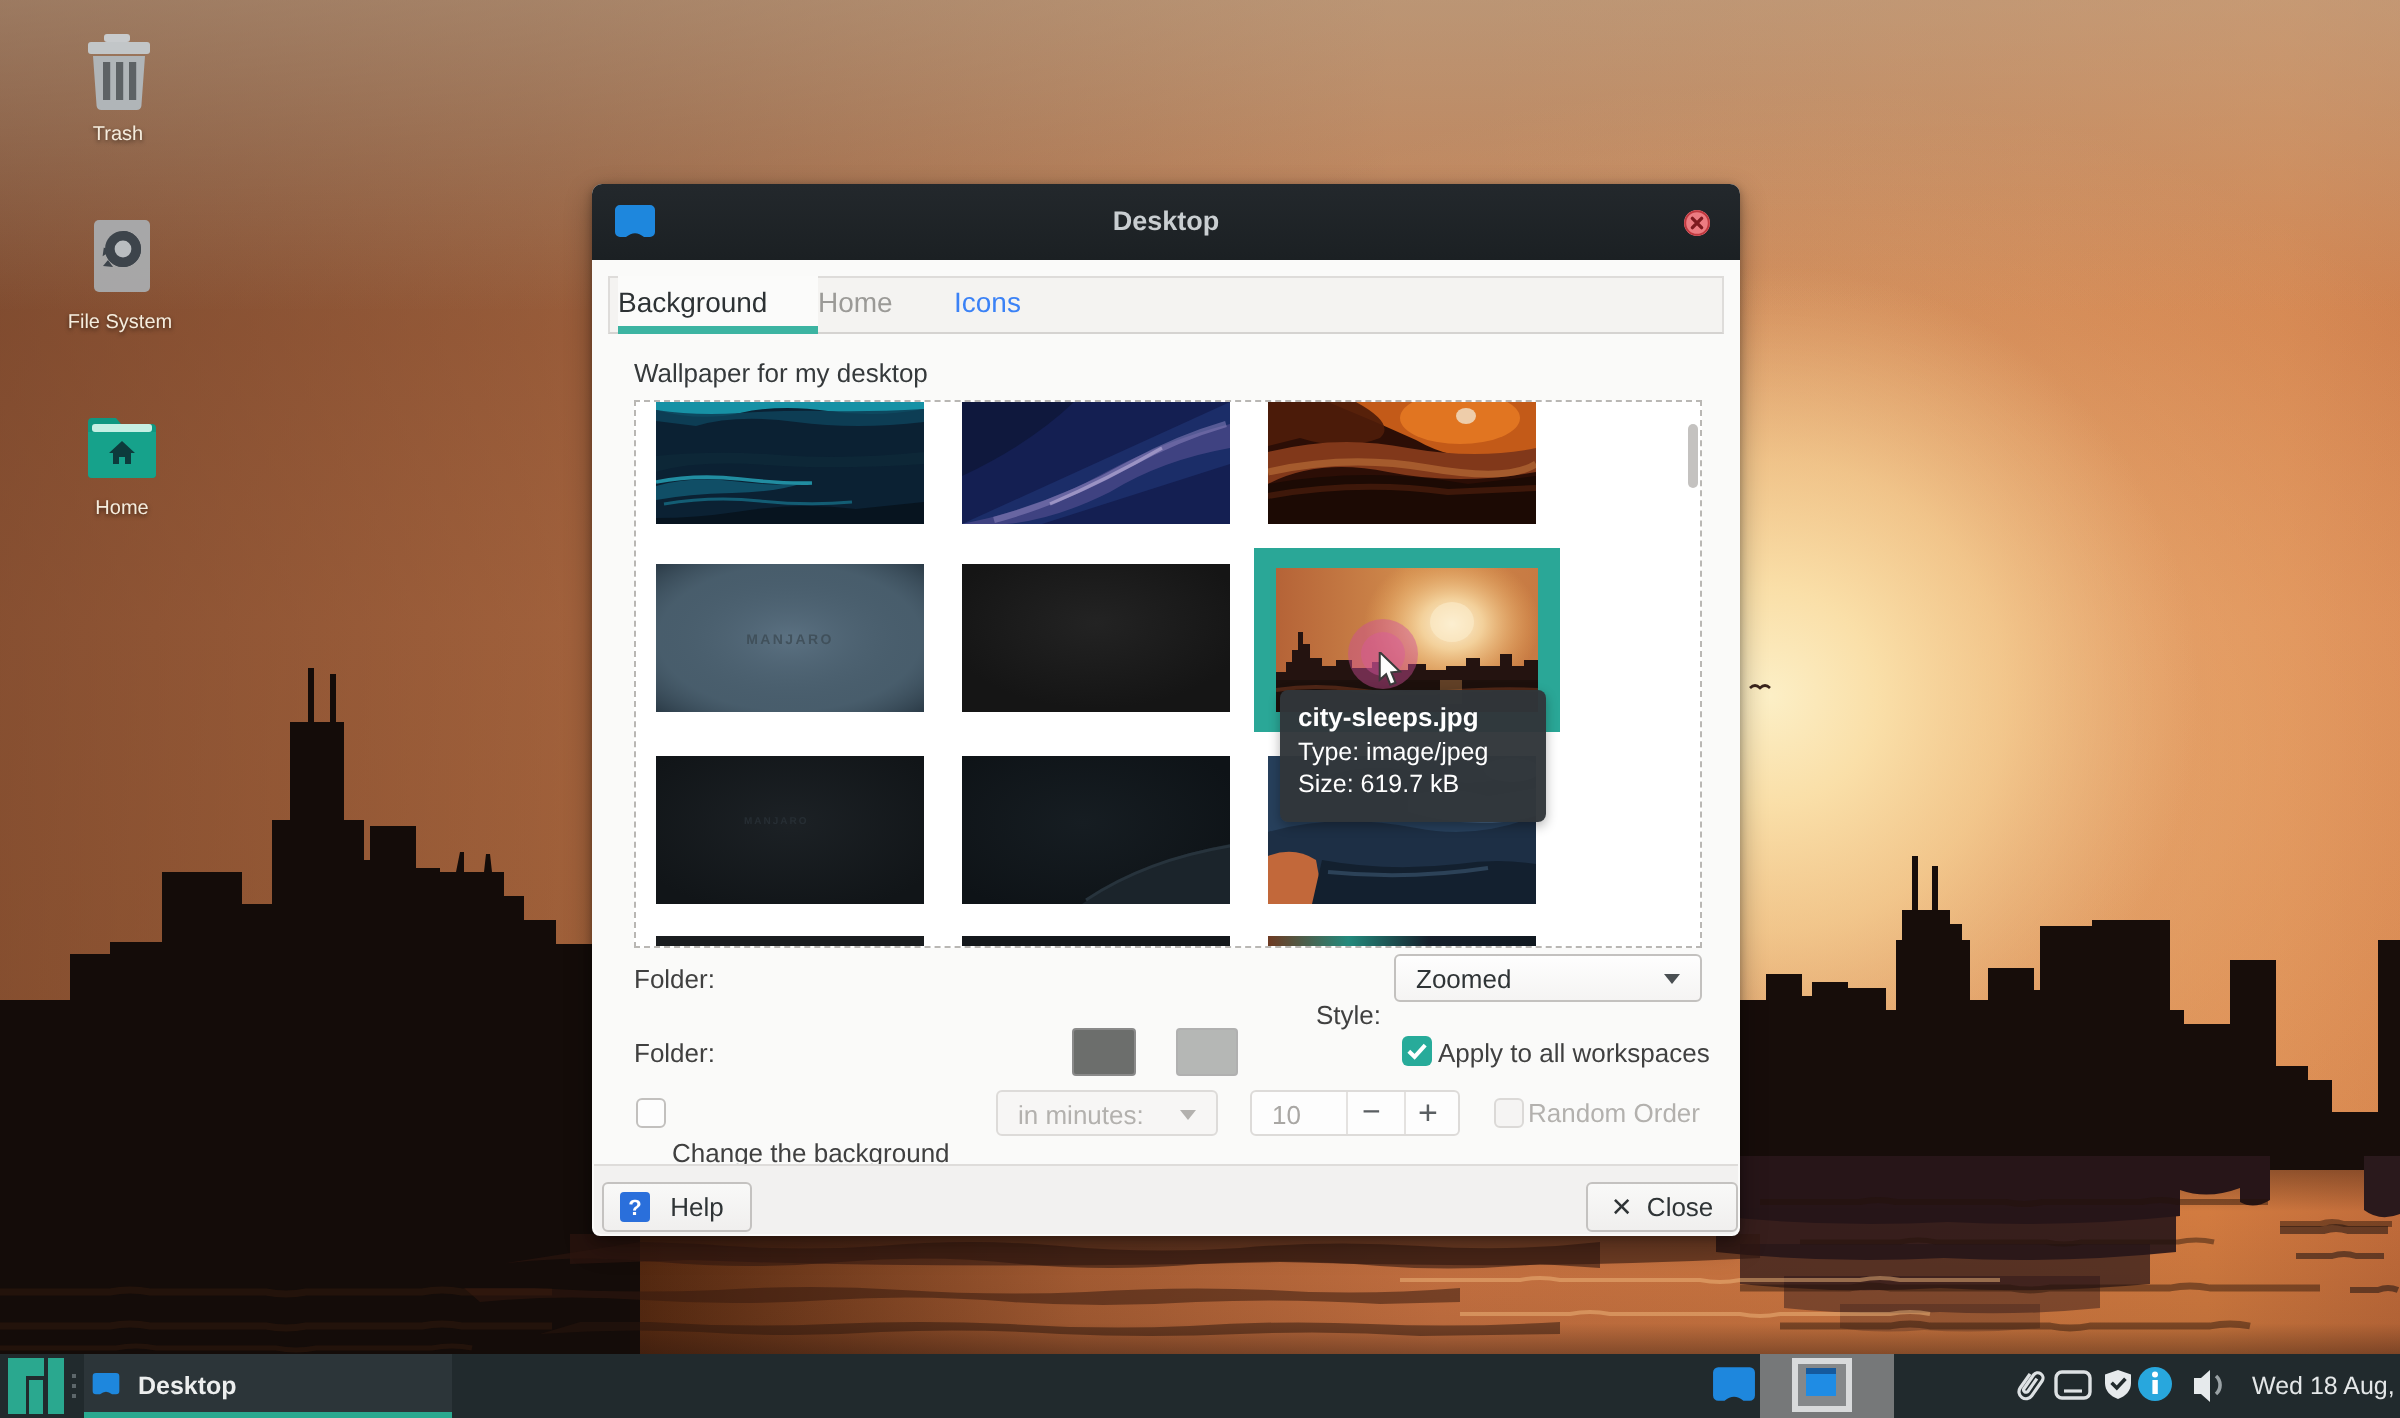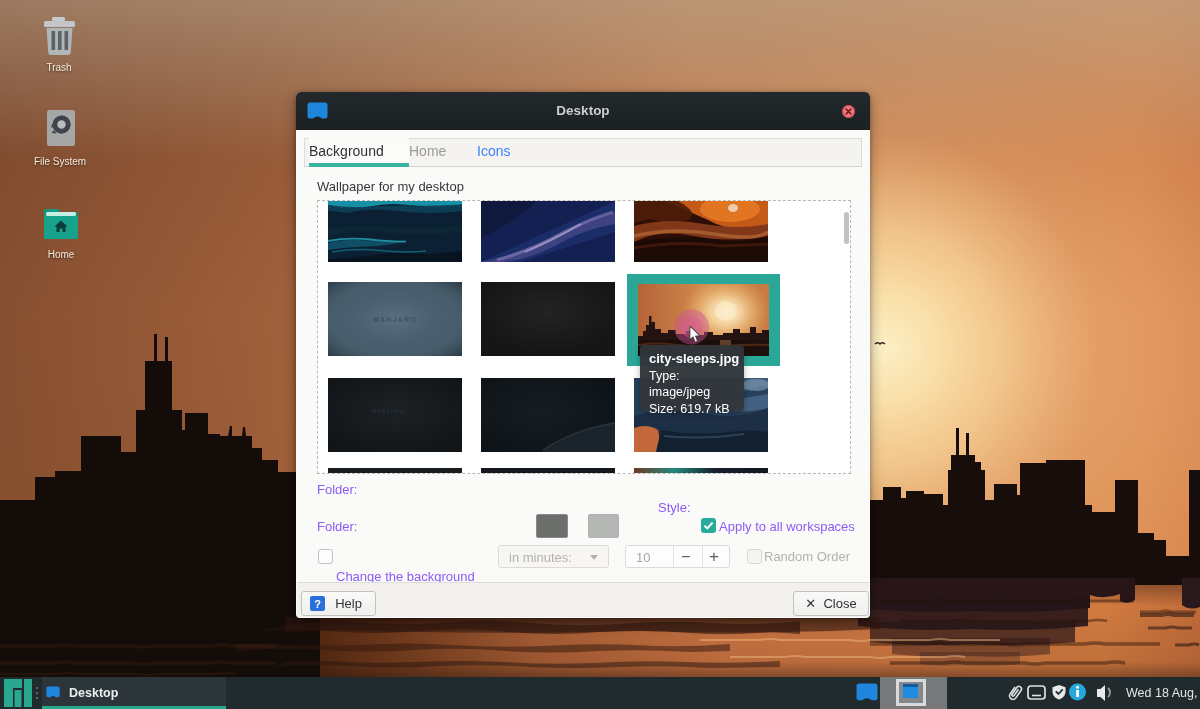--- a/index.html
+++ b/index.html
@@ -28,26 +28,26 @@
   #tab2 { left:105px; width:68px; color:#9b9a97; }
   #tab3 { left:173px; width:62px; color:#3b82f6; }
   #wlabel { position:absolute; left:21px; top:87px; font-size:13px; color:#35393b; }
   #listbox { position:absolute; left:21px; top:108px; width:534px; height:274px;
              background:#fff; border:1px dashed #b9b7b4; overflow:hidden; }
   .thumb { position:absolute; width:134px; height:74px; overflow:hidden; }
   #selframe { position:absolute; left:309px; top:73px; width:153px; height:92px; background:#2aa797; }
   #selthumb { position:absolute; left:11px; top:10px; width:131px; height:72px; overflow:hidden; }
   #scrollbar { position:absolute; left:526px; top:11px; width:5px; height:32px;
                background:#c4c2c0; border-radius:3px; }
-  #tooltip { position:absolute; left:344px; top:253px; width:104px; height:66px;
+  #tooltip { position:absolute; left:344px; top:253px; width:133px; height:66px;
              background:rgba(49,54,58,.97); border-radius:4px; color:#fff;
              padding:6px 0 12px 9px; font-size:12.5px; line-height:16.5px; z-index:30;
              box-shadow:0 2px 6px rgba(0,0,0,.3); }
   #tooltip b { font-size:13px; }
-  .ctl-label { position:absolute; font-size:13px; color:#8b5cf6; }
+  .ctl-label { position:absolute; font-size:13px; color:#404040; }
   .combo { position:absolute; height:24px; background:linear-gradient(#fefefe,#f5f4f3);
            border:1px solid #c3c1bf; border-radius:3px; font-size:13px; color:#2f3436; }
   .combo .txt { position:absolute; left:10px; top:4px; }
   .combo .arr { position:absolute; right:10px; top:9px; width:0; height:0;
                 border-left:4px solid transparent; border-right:4px solid transparent;
                 border-top:5px solid #4a4f52; }
   .combo.dis { background:#f7f6f5; border-color:#dddbd9; color:#b3b1ae; }
   .combo.dis .arr { border-top-color:#b3b1ae; }
   .swatch { position:absolute; height:24px; border:1px solid #8a8a8a; border-radius:2px; }
   .cb { position:absolute; width:15px; height:15px; border-radius:3px; }
@@ -335,20 +335,24 @@
     <div id="scrollbar"></div>
   </div>
   <div id="tooltip"><b>city-sleeps.jpg</b><br>Type: image/jpeg<br>Size: 619.7 kB</div>
 
   <svg class="abs" style="left:393px;top:234px;z-index:40" width="13.5" height="18.5" viewBox="0 0 16 22">
     <path d="M1 0 L1 16.5 L4.8 13.2 L7.3 19.5 L10.4 18.2 L7.9 12.1 L13 11.6 Z" fill="#fdfdfd" stroke="#3a3a3a" stroke-width="1.2"></path>
   </svg>
 
   <div class="ctl-label" style="left:21px;top:390px;">Folder:</div>
   <div class="ctl-label" style="left:362px;top:408px;">Style:</div>
+  <div class="combo" style="left:401px;top:385px;width:154px;">
+    <span class="txt">Zoomed</span>
+      <span class="arr"></span>
+  </div>
   <div class="ctl-label" style="left:21px;top:427px;">Folder:</div>
   <div class="swatch" style="left:240px;top:422px;width:32px;background:#6c6e6c;"></div>
   <div class="swatch" style="left:292px;top:422px;width:31px;background:#b5b7b5;border-color:#b0b0b0;"></div>
   <div class="cb on" style="left:405px;top:426px;">
     <svg width="15" height="15" viewBox="0 0 15 15">
         <path d="M3.4 7.6 L6.3 10.4 L11.6 4.6" fill="none" stroke="#fff" stroke-width="2"></path>
       </svg>
   </div>
   <div class="ctl-label" style="left:423px;top:427px;">Apply to all workspaces</div>
   <div class="cb off" style="left:22px;top:457px;"></div>

